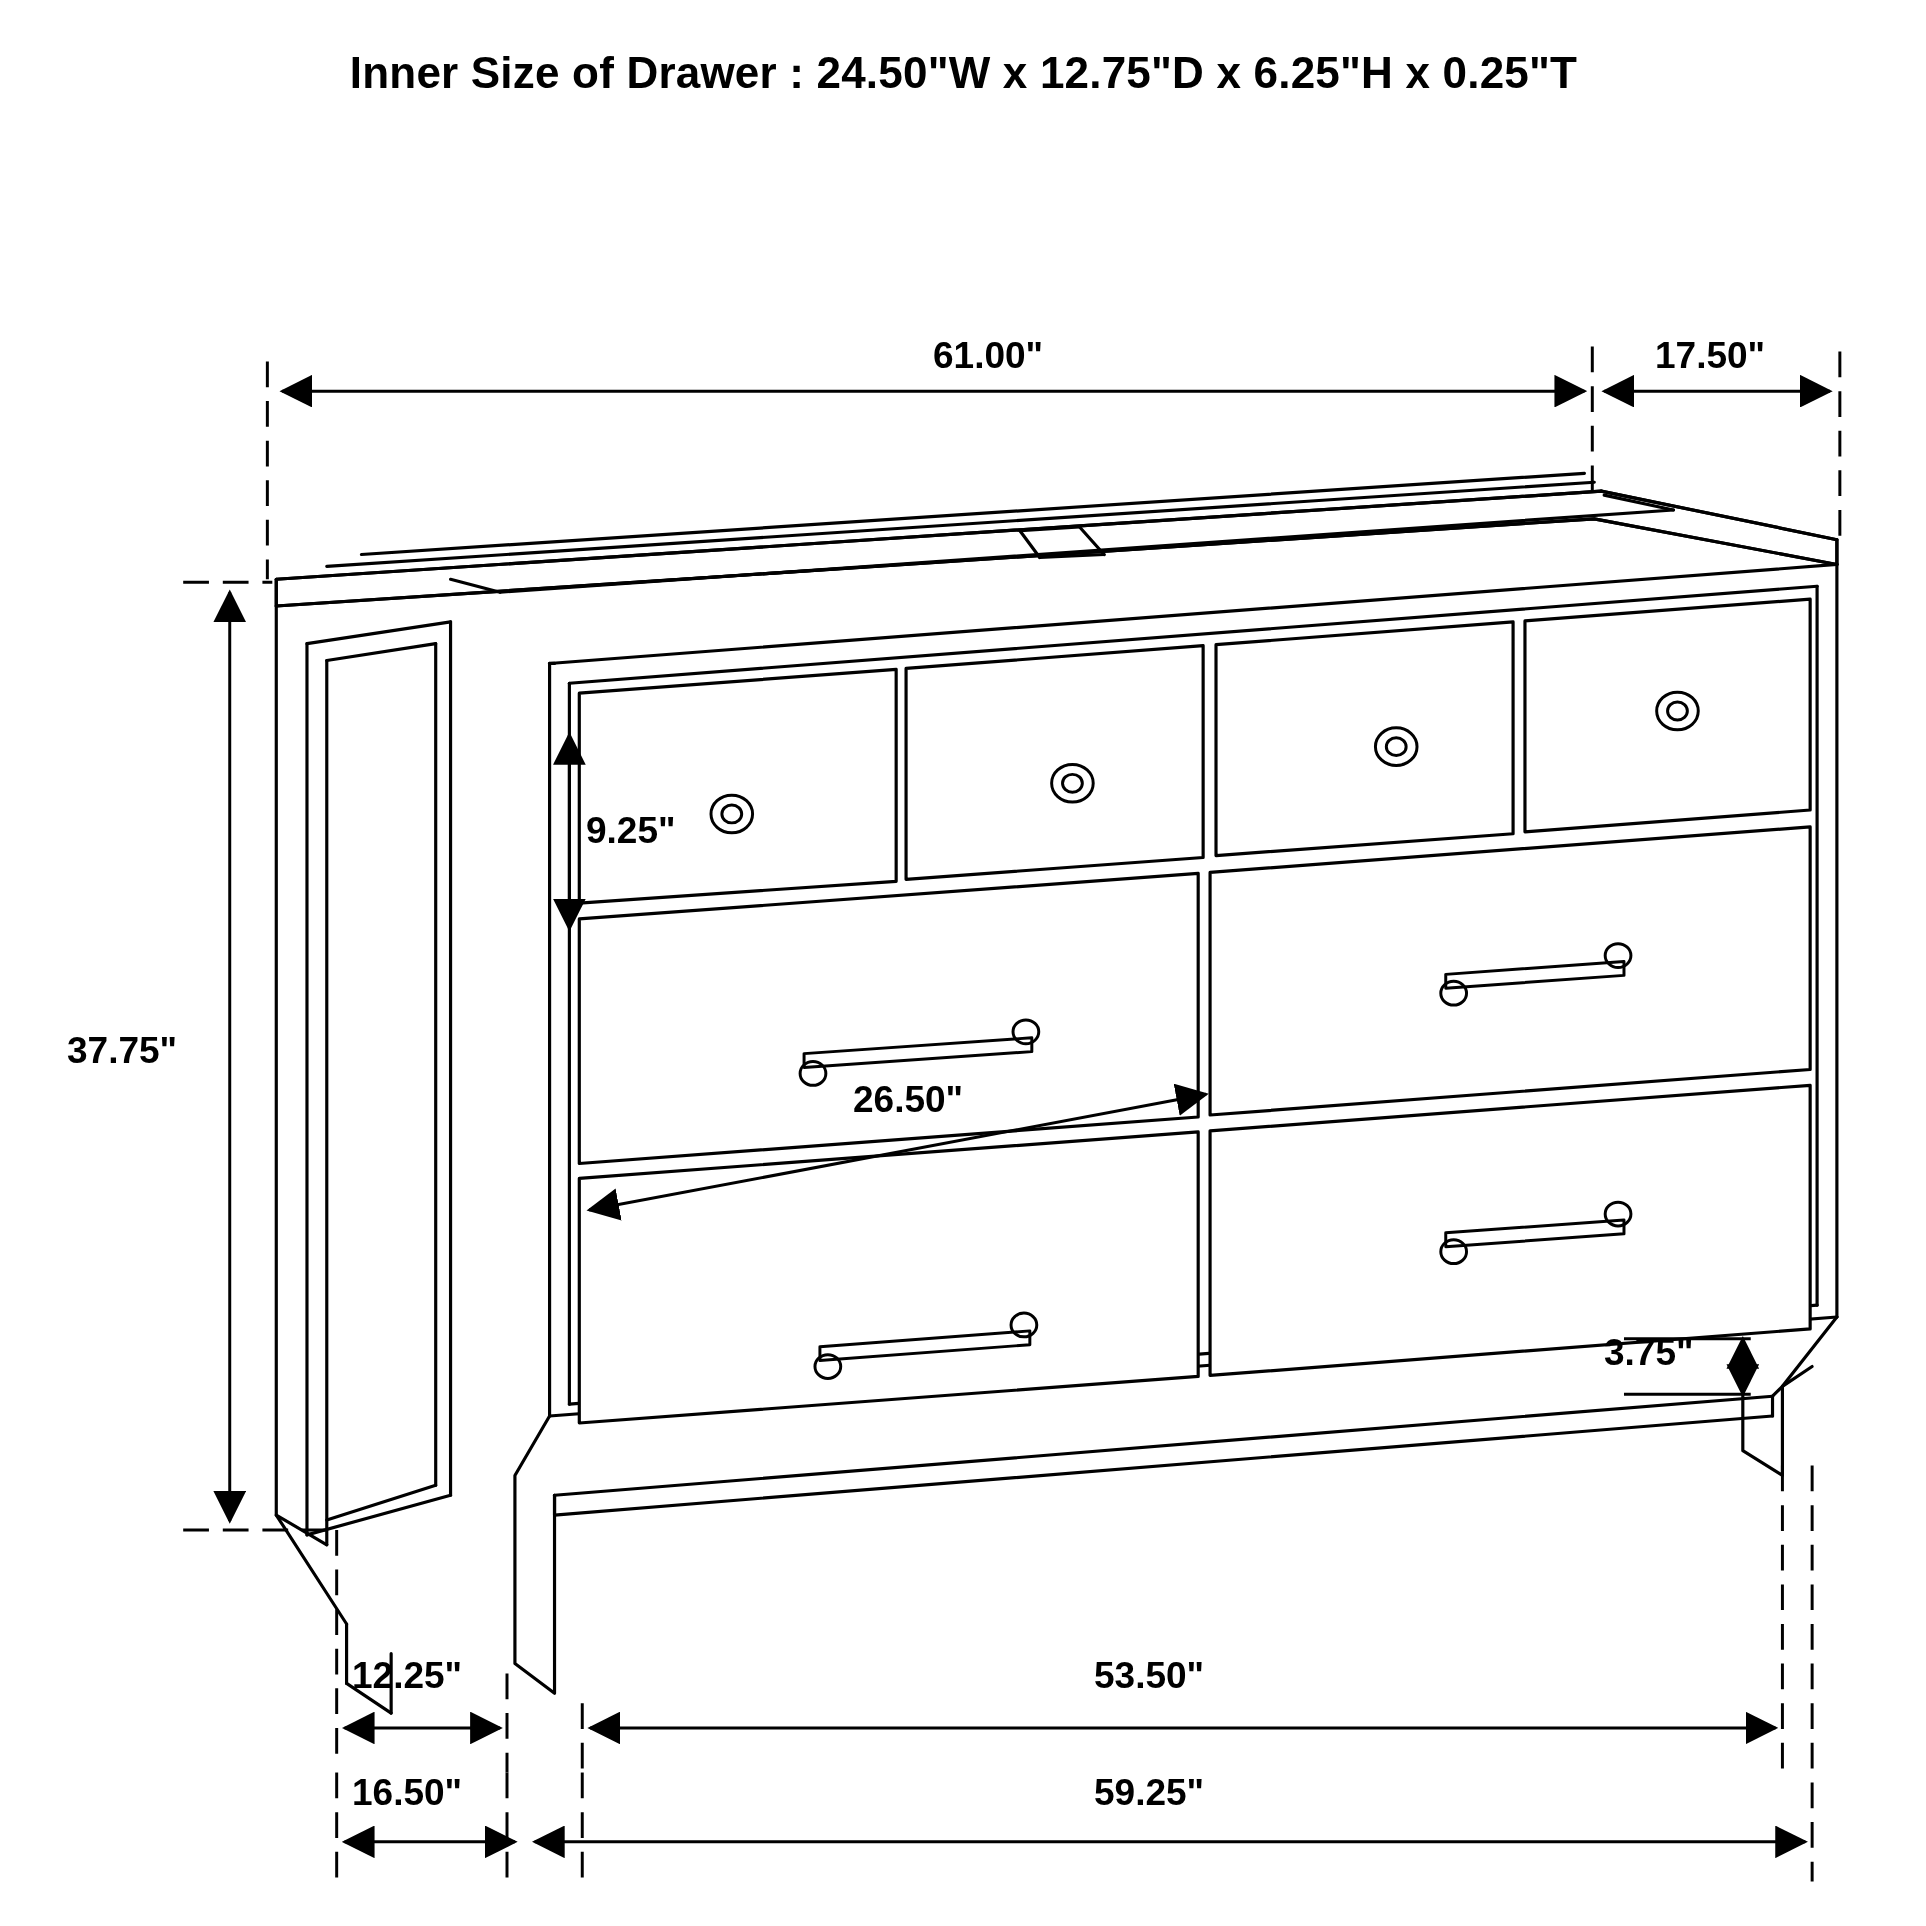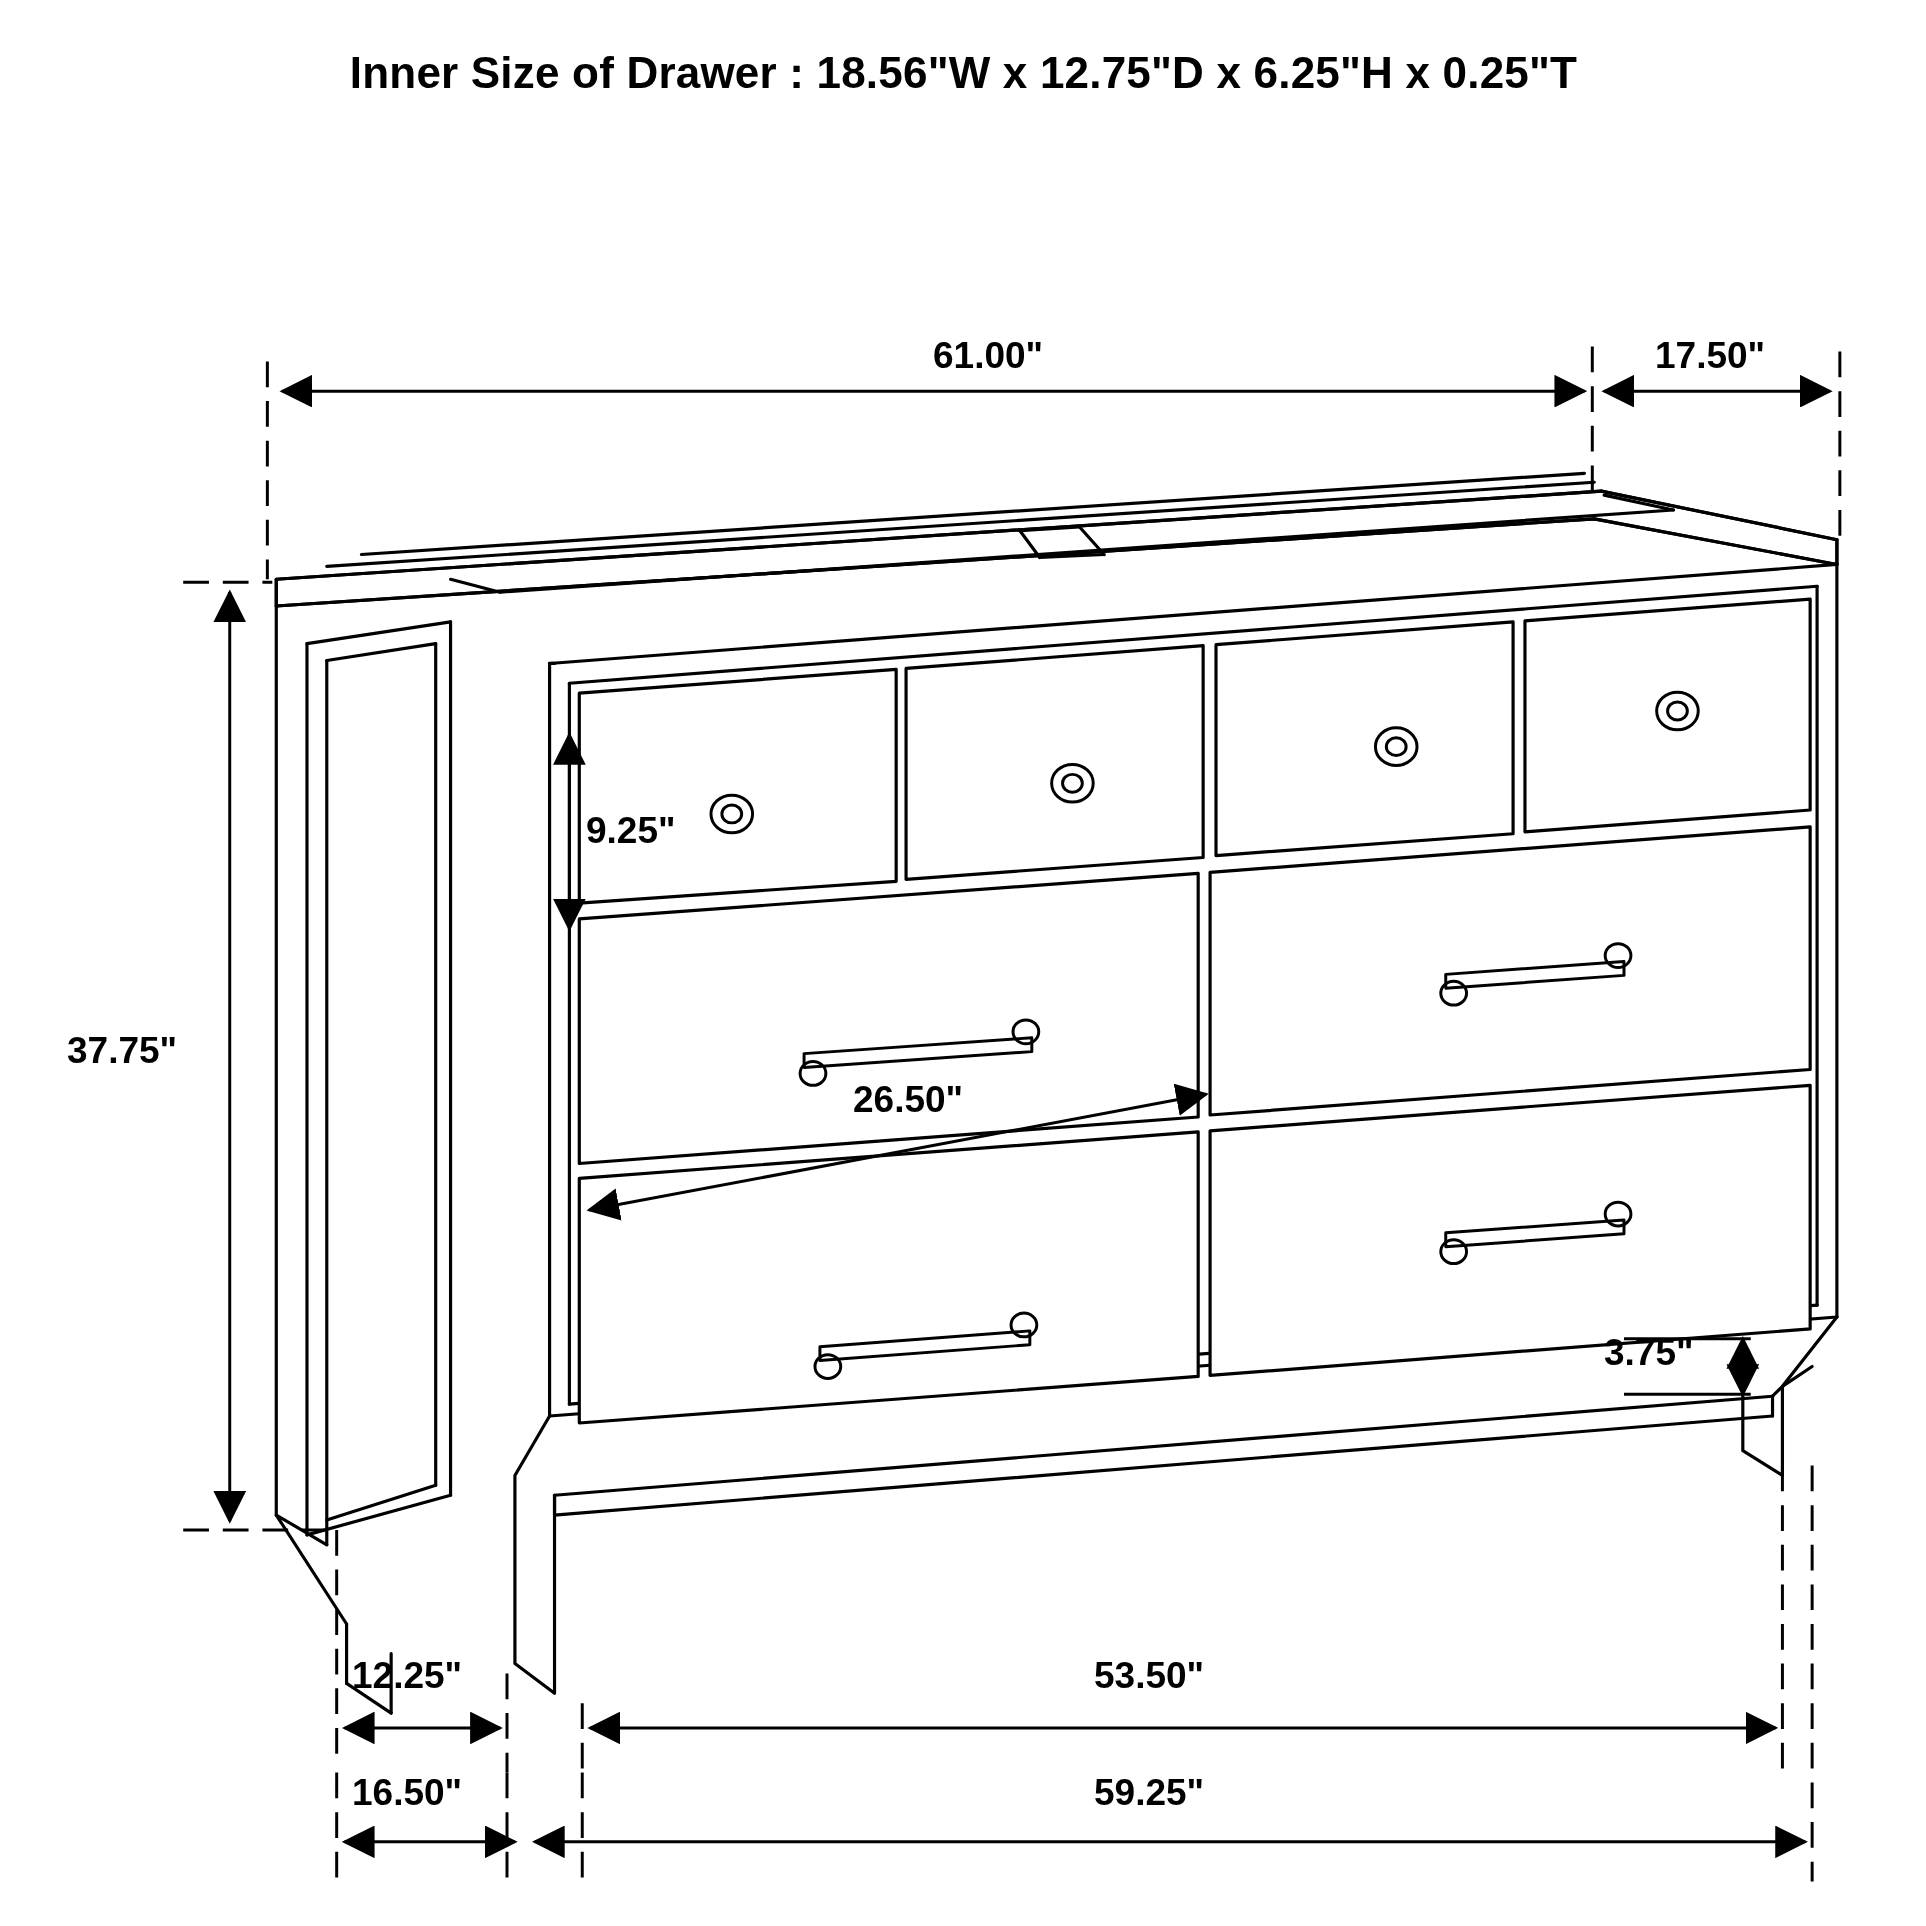--- a/index.html
+++ b/index.html
@@ -25,21 +25,21 @@
     font-size:37px;
     font-weight:bold;
     white-space:nowrap;
   }
 </style>
 </head>
 <body>
 
 <div id="diagram-root">
 
-  <div class="title">Inner Size of Drawer : 18.56"W x 12.75"D x 6.25"H x 0.25"T</div>
+  <div class="title">Inner Size of Drawer : 24.50"W x 12.75"D x 6.25"H x 0.25"T</div>
 
   <svg class="canvas" viewBox="0 0 1946 1946">
     <defs>
       <marker id="arrowEnd" viewBox="0 0 12 12" refX="11" refY="6" markerWidth="11" markerHeight="11" orient="auto-start-reverse">
         <path d="M0,0 L12,6 L0,12 z" fill="#000"></path>
       </marker>
       <marker id="arrowStart" viewBox="0 0 12 12" refX="11" refY="6" markerWidth="11" markerHeight="11" orient="auto-start-reverse">
         <path d="M0,0 L12,6 L0,12 z" fill="#000"></path>
       </marker>
     </defs>

